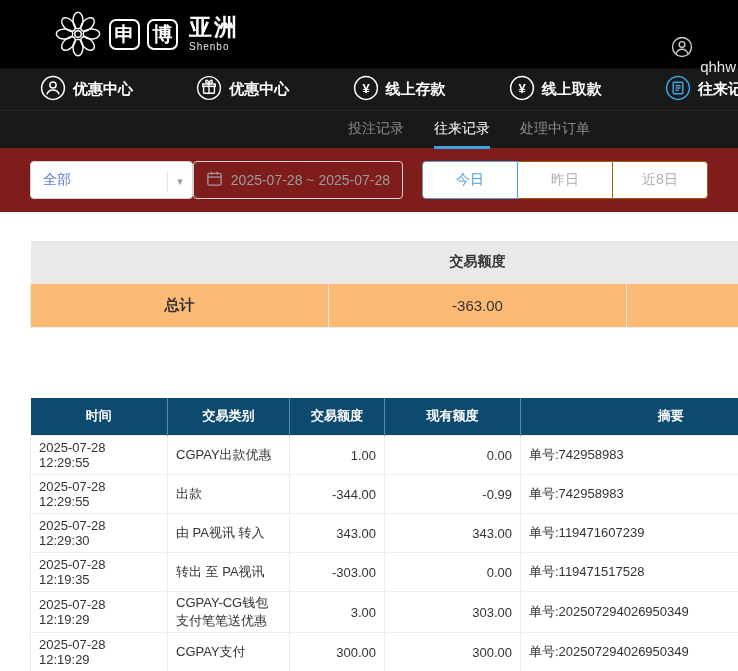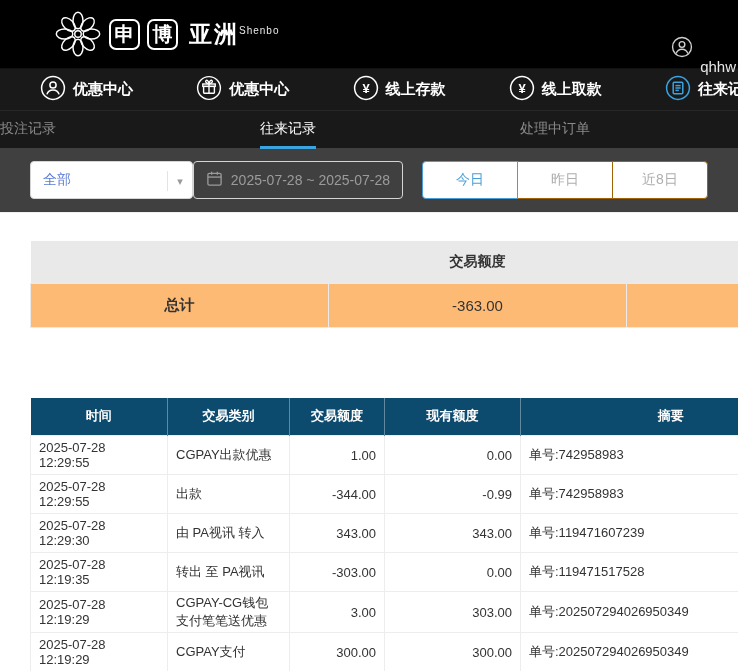--- a/index.html
+++ b/index.html
@@ -7,44 +7,44 @@
     font-family:"Liberation Sans","DejaVu Sans",sans-serif; }
 
   
   .top-header { height:68px; background:#000; display:flex; align-items:center;
     padding-left:54px; position:relative; }
   .logo { display:flex; align-items:center; gap:7px; cursor:pointer; }
   .logo-flower { display:flex; align-items:center; }
   .logo-box { width:31px; height:31px; border:2px solid #fff; border-radius:7px;
     color:#fff; font-size:20px; font-weight:bold; display:flex; align-items:center;
     justify-content:center; }
-  .logo-region { display:flex; flex-direction:row; color:#fff; margin-left:4px; }
+  .logo-region { display:flex; flex-direction:column; color:#fff; margin-left:4px; }
   .region-text { font-size:23px; font-weight:bold; letter-spacing:2px; line-height:1; }
   .logo-sub { font-size:10px; letter-spacing:1px; margin-top:2px; color:#e8e8e8; }
   .user { position:absolute; right:2px; top:22px; display:flex; align-items:center;
     gap:7px; cursor:pointer; }
   .username { color:#e6e6e6; font-size:15px;margin-top:36px; }
 
   
   .main-nav { height:42px; background:#191919; border-top:1px solid #111; }
   .main-nav-inner { width:758px; height:100%; display:flex; align-items:center;
     justify-content:space-between; padding-left:40px; }
   .nav-item { display:flex; align-items:center; cursor:pointer; white-space:nowrap; }
   .nav-label { color:#fff; font-size:15px; font-weight:bold; margin-left:7px; }
 
   
   .sub-nav { height:38px; background:#191919; border-top:1px solid #262626;
-    display:flex; justify-content:space-between; padding-right:148px; gap:30px; }
+    display:flex; justify-content:flex-end; padding-right:148px; gap:30px; }
   .tab { height:38px; display:flex; align-items:center; font-size:14px;
     color:#8b8b8b; border-bottom:3px solid transparent; cursor:pointer;
     white-space:nowrap; }
   .tab.active { color:#fff; border-bottom-color:#3ba3e0; }
 
   
-  .filter-row { background:#404040; padding:13px 30px; display:flex; align-items:center;
+  .filter-row { background:#7f1d1d; padding:13px 30px; display:flex; align-items:center;
     border-bottom:1px solid #f0f0f0; }
   .dropdown { width:198px; height:38px; border:1px solid #d5d5d5; border-radius:4px;
     display:flex; align-items:center; padding-left:12px; position:relative;
     cursor:pointer; background:#fff; }
   .dropdown-value { color:#5b7bd5; font-size:14px; }
   .dropdown-arrow { position:absolute; right:9px; top:9px; color:#9a9a9a;
     font-size:11px; border-left:1px solid #e3e3e3; padding-left:9px; height:20px;
     line-height:20px; }
   .date-box { height:38px; border:1px solid #d5d5d5;
     border-radius:4px; display:flex; align-items:center; gap:8px; padding:0 12px;

